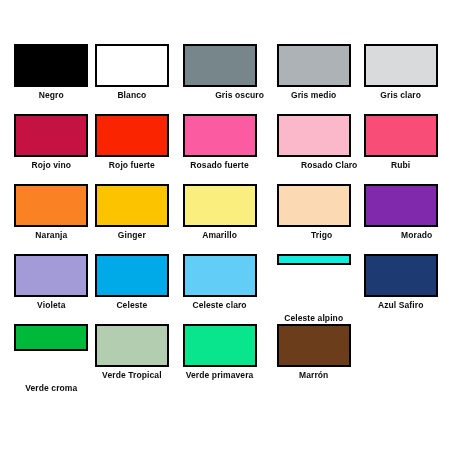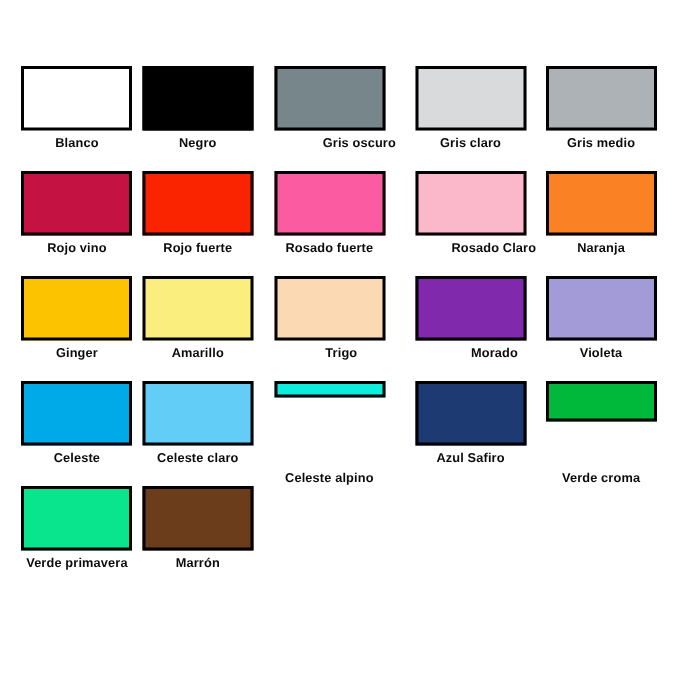--- a/index.html
+++ b/index.html
@@ -50,54 +50,58 @@
     text-align: center;
     white-space: nowrap;
   }
 </style>
 </head>
 <body>
 
 <div id="palette-sheet">
   <div class="palette-grid">
       <div class="swatch-cell">
+        <div class="swatch-chip" style="background: rgb(0, 0, 0); border-color: rgb(0, 0, 0);"></div>
+        <div class="swatch-label" style="color: rgb(12, 12, 12);">Negro</div>
+      </div>
+      <div class="swatch-cell">
         <div class="swatch-chip" style="background: rgb(255, 255, 255); border-color: rgb(0, 0, 0);"></div>
         <div class="swatch-label" style="color: rgb(12, 12, 12);">Blanco</div>
-      </div>
-      <div class="swatch-cell">
-        <div class="swatch-chip" style="background: rgb(0, 0, 0); border-color: rgb(0, 0, 0);"></div>
-        <div class="swatch-label" style="color: rgb(12, 12, 12);">Negro</div>
       </div>
       <div class="swatch-cell">
         <div class="swatch-chip" style="background: rgb(118, 134, 138); border-color: rgb(0, 0, 0);"></div>
         <div class="swatch-label" style="color: rgb(12, 12, 12); margin-left: 40px;">Gris oscuro</div>
       </div>
       <div class="swatch-cell">
+        <div class="swatch-chip" style="background: rgb(172, 178, 182); border-color: rgb(0, 0, 0);"></div>
+        <div class="swatch-label" style="color: rgb(12, 12, 12);">Gris medio</div>
+      </div>
+      <div class="swatch-cell">
         <div class="swatch-chip" style="background: rgb(217, 218, 220); border-color: rgb(0, 0, 0);"></div>
         <div class="swatch-label" style="color: rgb(12, 12, 12);">Gris claro</div>
-      </div>
-      <div class="swatch-cell">
-        <div class="swatch-chip" style="background: rgb(172, 178, 182); border-color: rgb(0, 0, 0);"></div>
-        <div class="swatch-label" style="color: rgb(12, 12, 12);">Gris medio</div>
       </div>
       <div class="swatch-cell">
         <div class="swatch-chip" style="background: rgb(196, 18, 67); border-color: rgb(0, 0, 0);"></div>
         <div class="swatch-label" style="color: rgb(12, 12, 12);">Rojo vino</div>
       </div>
       <div class="swatch-cell">
         <div class="swatch-chip" style="background: rgb(251, 36, 0); border-color: rgb(0, 0, 0);"></div>
         <div class="swatch-label" style="color: rgb(12, 12, 12);">Rojo fuerte</div>
       </div>
       <div class="swatch-cell">
         <div class="swatch-chip" style="background: rgb(250, 91, 161); border-color: rgb(0, 0, 0);"></div>
         <div class="swatch-label" style="color: rgb(12, 12, 12);">Rosado fuerte</div>
       </div>
       <div class="swatch-cell">
         <div class="swatch-chip" style="background: rgb(251, 184, 203); border-color: rgb(0, 0, 0);"></div>
         <div class="swatch-label" style="color: rgb(12, 12, 12); padding-left: 31px;">Rosado Claro</div>
+      </div>
+      <div class="swatch-cell">
+        <div class="swatch-chip" style="background: rgb(248, 77, 119); border-color: rgb(0, 0, 0);"></div>
+        <div class="swatch-label" style="color: rgb(12, 12, 12);">Rubi</div>
       </div>
       <div class="swatch-cell">
         <div class="swatch-chip" style="background: rgb(250, 130, 36); border-color: rgb(0, 0, 0);"></div>
         <div class="swatch-label" style="color: rgb(12, 12, 12);">Naranja</div>
       </div>
       <div class="swatch-cell">
         <div class="swatch-chip" style="background: rgb(252, 195, 0); border-color: rgb(0, 0, 0);"></div>
         <div class="swatch-label" style="color: rgb(12, 12, 12);">Ginger</div>
       </div>
       <div class="swatch-cell">
@@ -130,20 +134,24 @@
       </div>
       <div class="swatch-cell">
         <div class="swatch-chip" style="background: rgb(29, 58, 114); border-color: rgb(0, 0, 0);"></div>
         <div class="swatch-label" style="color: rgb(12, 12, 12);">Azul Safiro</div>
       </div>
       <div class="swatch-cell">
         <div class="swatch-chip" style="background: rgb(0, 185, 58); border-color: rgb(0, 0, 0);"></div>
         <div class="swatch-label" style="color: rgb(12, 12, 12); margin-top: 32px;">Verde croma</div>
       </div>
       <div class="swatch-cell">
+        <div class="swatch-chip" style="background: rgb(178, 205, 176); border-color: rgb(0, 0, 0);"></div>
+        <div class="swatch-label" style="color: rgb(12, 12, 12);">Verde Tropical</div>
+      </div>
+      <div class="swatch-cell">
         <div class="swatch-chip" style="background: rgb(9, 229, 140); border-color: rgb(0, 0, 0);"></div>
         <div class="swatch-label" style="color: rgb(12, 12, 12);">Verde primavera</div>
       </div>
       <div class="swatch-cell">
         <div class="swatch-chip" style="background: rgb(107, 61, 26); border-color: rgb(0, 0, 0);"></div>
         <div class="swatch-label" style="color: rgb(12, 12, 12);">Marrón</div>
       </div>
     </div>
 </div>
 

